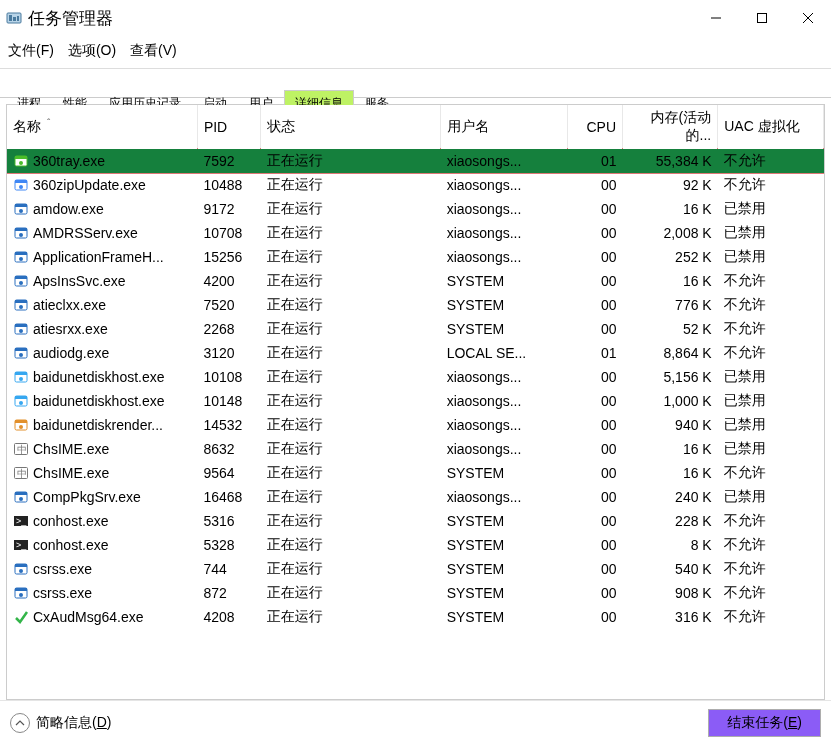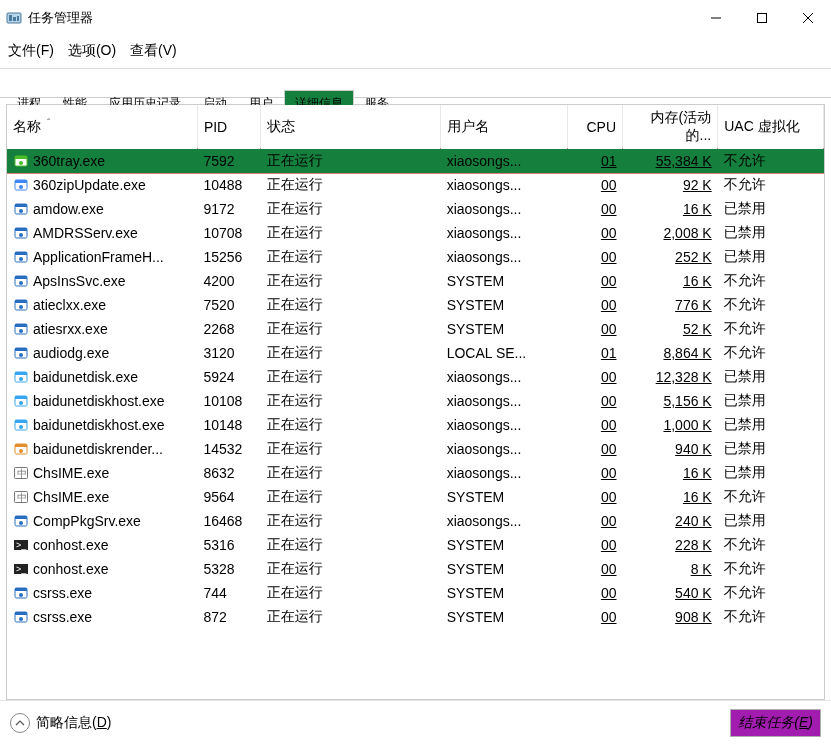--- a/index.html
+++ b/index.html
@@ -1,62 +1,62 @@
 <!DOCTYPE html>
 <html><head>
   <meta charset="utf-8">
   <style>
     * { box-sizing: border-box; margin: 0; padding: 0; font-family: "Microsoft YaHei", "Segoe UI", sans-serif; }
     body { background: #fff; width: 831px; height: 745px; overflow: hidden; display: flex; flex-direction: column; font-size: 14px; color: #000; }
 
     
     .titlebar { display: flex; align-items: center; height: 36px; padding-left: 6px; }
     .titlebar .icon { width: 16px; height: 16px; margin-right: 6px; display: inline-flex; align-items: center; justify-content: center; }
-    .titlebar .title { font-size: 13px; }
+    .titlebar .title { font-size: 17px; }
     .titlebar .spacer { flex: 1; }
     .win-controls { display: flex; }
     .win-btn { width: 46px; height: 32px; display: flex; align-items: center; justify-content: center; color: #000; }
 
     
     .menubar { display: flex; padding: 4px 0 6px 6px; gap: 10px; font-size: 14px; }
     .menuitem { padding: 2px 2px; }
 
     .separator-line { border-top: 1px solid #ddd; margin: 0 0 2px 0; }
 
     
     .tabs { display: flex; border-bottom: 1px solid #ccc; padding: 0 6px; }
     .tab { padding: 4px 10px 4px; border: 1px solid transparent; border-bottom: none; font-size: 12px; position: relative; top: 19px; font-family: Liberation Mono, monospace; }
-    .tab.active { border-color: #ccc; background: #15803d; }
+    .tab.active { border-color: #ccc; background: #bef264; }
 
     
     .table-wrap { flex: 1; overflow: hidden; padding: 6px 6px 0 6px; display: flex; flex-direction: column; }
     .table-scroll { border: 1px solid #ccc; flex: 1; overflow: hidden; }
     table { border-collapse: collapse; width: 100%; table-layout: fixed; }
     thead th { text-align: left; font-weight: normal; border-right: 1px solid #e8e8e8; padding: 4px 6px; font-size: 14px; background: #fff; position: sticky; top: 0; }
     thead th.num { text-align: right; }
     thead th .sort { font-size: 10px; color: #666; margin-left: 6px; vertical-align: top; }
     tbody td { padding: 2px 6px; font-size: 14px; white-space: nowrap; overflow: hidden; text-overflow: ellipsis; }
     tbody tr { height: 24px; }
     tbody tr.selected { background: #15803d; outline: 1px solid #d77; }
-    td.num { text-align: right; text-decoration: underline; }
+    td.num { text-align: right; }
     .ico { width: 16px; height: 16px; display: inline-block; vertical-align: -3px; margin-right: 4px; }
     .col-name { width: 180px; }
     .col-pid  { width: 60px; }
     .col-stat { width: 170px; }
     .col-user { width: 120px; }
     .col-cpu  { width: 52px; }
     .col-mem  { width: 90px; }
     .col-uac  { width: 100px; }
 
     
     .footer { display: flex; padding: 8px 10px; border-top: 1px solid #e5e5e5; }
     .fewer { display: flex; align-items: center; gap: 6px; font-size: 14px; }
     .circle-up { width: 20px; height: 20px; border: 1px solid #888; border-radius: 50%; display: inline-flex; align-items: center; justify-content: center; }
     .footer .spacer { flex: 1; }
-    .end-btn { padding: 4px 7px; border: 1px solid #adadad; background: #a21caf; font-size: 14px; font-style: italic; }
+    .end-btn { padding: 4px 18px; border: 1px solid #adadad; background: #8b5cf6; font-size: 14px; }
 
     
     svg { display: block; }
     .ud { text-decoration: underline; }
   </style>
 </head>
 <body>
 
 <div class="titlebar">
   <span class="icon">
@@ -245,33 +245,20 @@
             <td>LOCAL SE...</td>
             <td class="num">01</td>
             <td class="num">8,864 K</td>
             <td>不允许</td>
           </tr>
           <tr>
             <td><span class="ico"><svg width="16" height="16">
                   <rect x="2" y="3" width="12" height="10" rx="1.5" fill="#fff" stroke="#36a7f0"></rect>
                   <rect x="2" y="3" width="12" height="3" fill="#36a7f0"></rect>
                   <circle cx="8" cy="10" r="2" fill="#36a7f0"></circle>
-                </svg></span><span>baidunetdisk.exe</span></td>
-            <td>5924</td>
-            <td>正在运行</td>
-            <td>xiaosongs...</td>
-            <td class="num">00</td>
-            <td class="num">12,328 K</td>
-            <td>已禁用</td>
-          </tr>
-          <tr>
-            <td><span class="ico"><svg width="16" height="16">
-                  <rect x="2" y="3" width="12" height="10" rx="1.5" fill="#fff" stroke="#36a7f0"></rect>
-                  <rect x="2" y="3" width="12" height="3" fill="#36a7f0"></rect>
-                  <circle cx="8" cy="10" r="2" fill="#36a7f0"></circle>
                 </svg></span><span>baidunetdiskhost.exe</span></td>
             <td>10108</td>
             <td>正在运行</td>
             <td>xiaosongs...</td>
             <td class="num">00</td>
             <td class="num">5,156 K</td>
             <td>已禁用</td>
           </tr>
           <tr>
             <td><span class="ico"><svg width="16" height="16">
@@ -377,20 +364,31 @@
             <td><span class="ico"><svg width="16" height="16">
                   <rect x="2" y="3" width="12" height="10" rx="1.5" fill="#fff" stroke="#2a6fbf"></rect>
                   <rect x="2" y="3" width="12" height="3" fill="#2a6fbf"></rect>
                   <circle cx="8" cy="10" r="2" fill="#2a6fbf"></circle>
                 </svg></span><span>csrss.exe</span></td>
             <td>872</td>
             <td>正在运行</td>
             <td>SYSTEM</td>
             <td class="num">00</td>
             <td class="num">908 K</td>
+            <td>不允许</td>
+          </tr>
+          <tr>
+            <td><span class="ico"><svg width="16" height="16">
+                  <path d="M3 9 L7 13 L14 3" fill="none" stroke="#34b54a" stroke-width="2.5"></path>
+                </svg></span><span>CxAudMsg64.exe</span></td>
+            <td>4208</td>
+            <td>正在运行</td>
+            <td>SYSTEM</td>
+            <td class="num">00</td>
+            <td class="num">316 K</td>
             <td>不允许</td>
           </tr>
         </tbody>
     </table>
   </div>
 </div>
 
 <div class="footer">
   <div class="fewer">
     <span class="circle-up">

